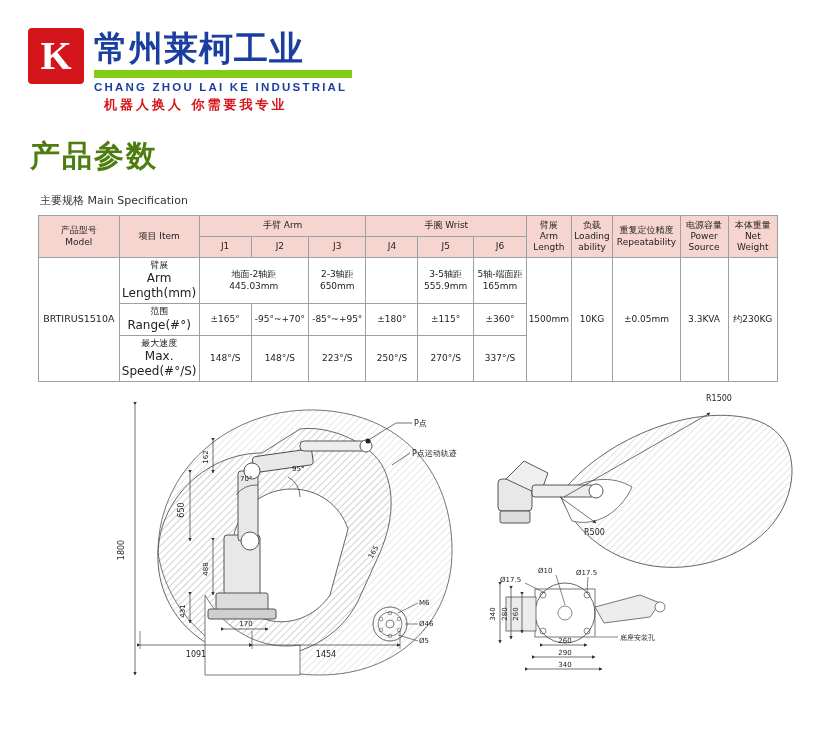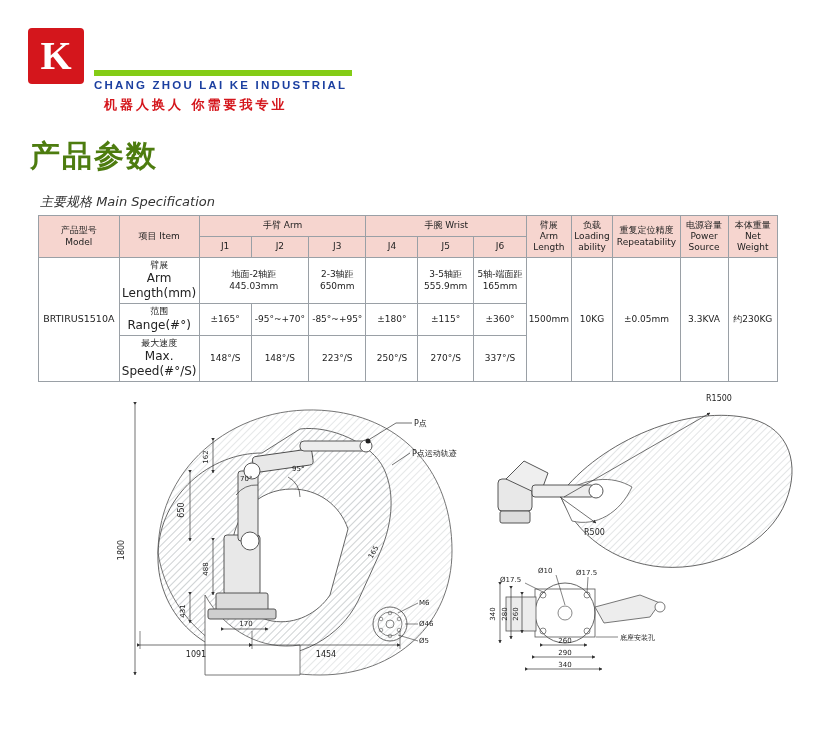--- a/index.html
+++ b/index.html
@@ -25,41 +25,40 @@
   .logo-cn{
     position:absolute;left:66px;top:0px;
     font-size:34px;font-weight:bold;color:#1b3fa0;
     letter-spacing:1px;
     font-family:"DejaVu Sans",sans-serif;
   }
   .logo-en{
     position:absolute;left:66px;top:44px;
     font-size:11.5px;font-weight:bold;color:#1b3fa0;
     letter-spacing:2.2px;
-    border-top:6px solid #84cc16;
+    border-top:8px solid #84cc16;
     padding-top:3px;width:258px;
     font-family:"Liberation Sans",sans-serif;
   }
   .logo-slogan{
     position:absolute;left:76px;top:70px;
     font-size:13px;color:#d4161c;font-weight:bold;letter-spacing:3px;
     font-family:"DejaVu Sans",sans-serif;
   }
   
   .page-title{
     position:absolute;left:30px;top:136px;
     font-size:30px;font-weight:bold;color:#4d7c0f;
     letter-spacing:2px;
     font-family:"DejaVu Sans",sans-serif;
   }
   .subtitle{
     position:absolute;left:40px;top:193px;
-    font-size:13px;color:#333;
+    font-size:11px;color:#333;
     font-family:"DejaVu Sans",sans-serif;
-    font-style:italic;
   }
   
   table.spec{
     position:absolute;left:38px;top:215px;
     border-collapse:collapse;
     width:740px;
     font-size:9px;
     font-family:"DejaVu Sans",sans-serif;
     color:#222;
   }
@@ -86,20 +85,21 @@
   .d-label{font-size:8px;font-family:"DejaVu Sans",sans-serif;fill:#222;}
   .d-label-sm{font-size:7px;font-family:"DejaVu Sans",sans-serif;fill:#222;}
 </style>
 </head>
 <body>
 
 <div class="logo-block">
   <div class="logo-mark">
     <div class="k">K</div>
   </div>
+  <div class="logo-cn">常州莱柯工业</div>
   <div class="logo-en">CHANG ZHOU LAI KE INDUSTRIAL</div>
   <div class="logo-slogan">机器人换人  你需要我专业</div>
 </div>
 
 <div class="page-title">产品参数</div>
 <div class="subtitle">主要规格  Main Specification</div>
 
 <table class="spec">
   <thead>
     <tr>

